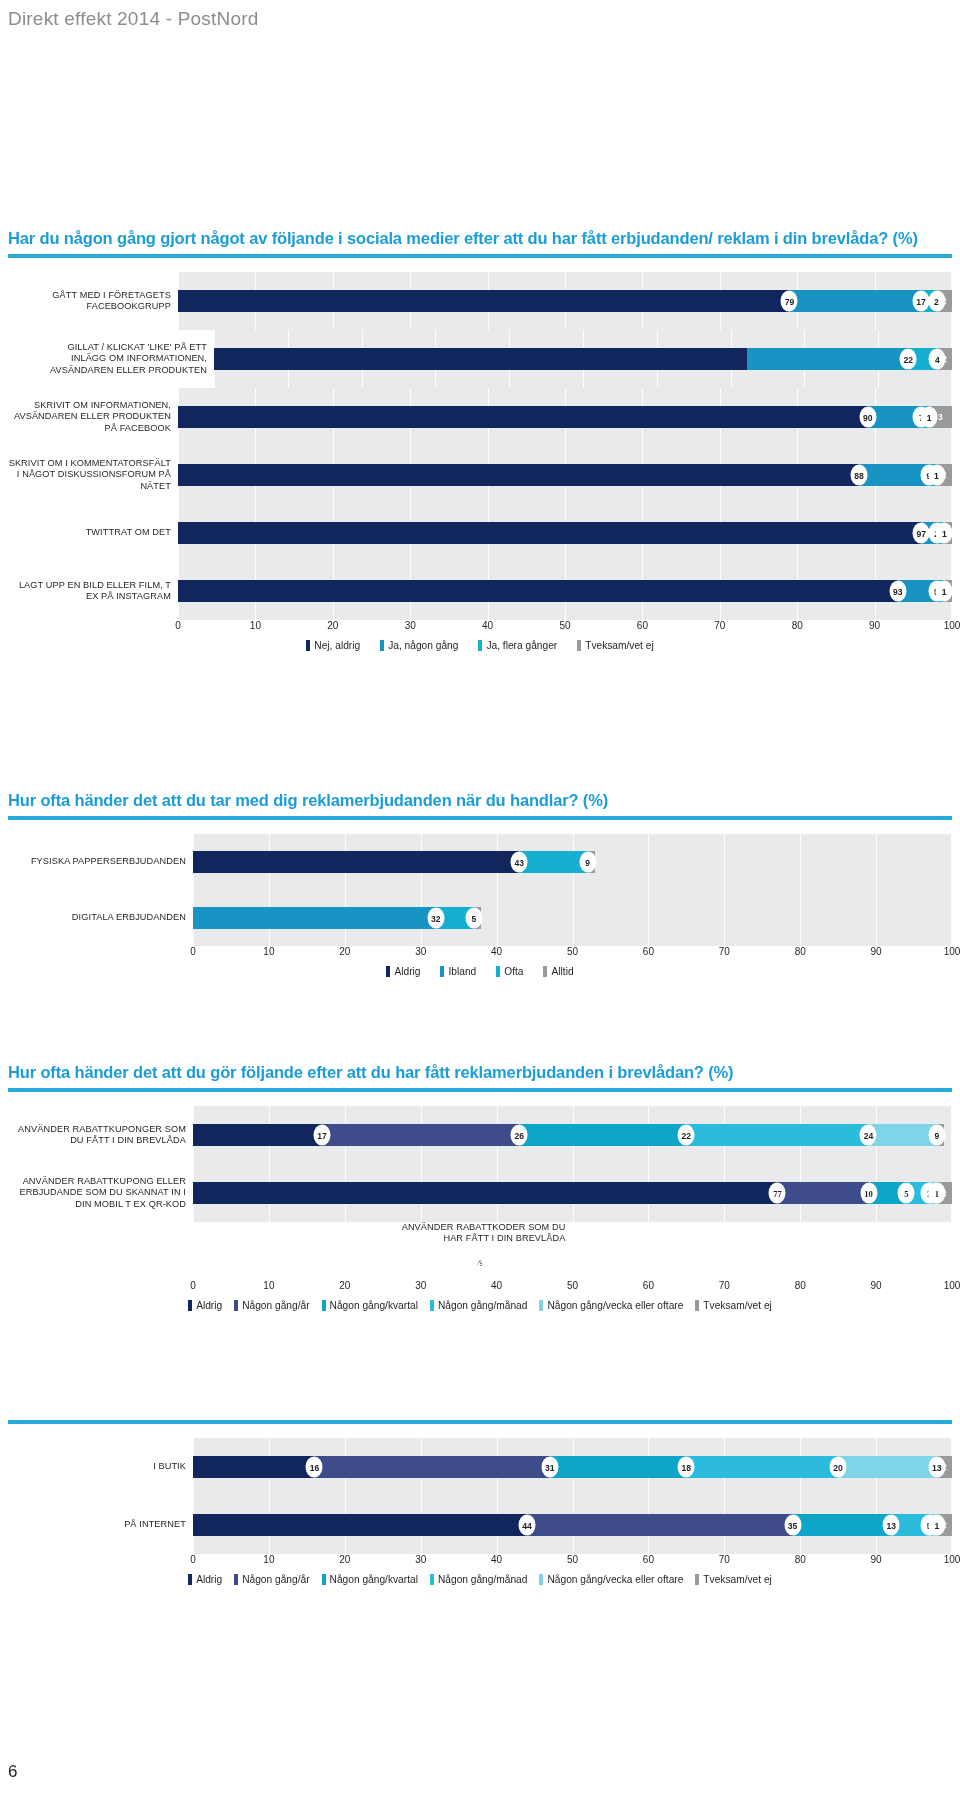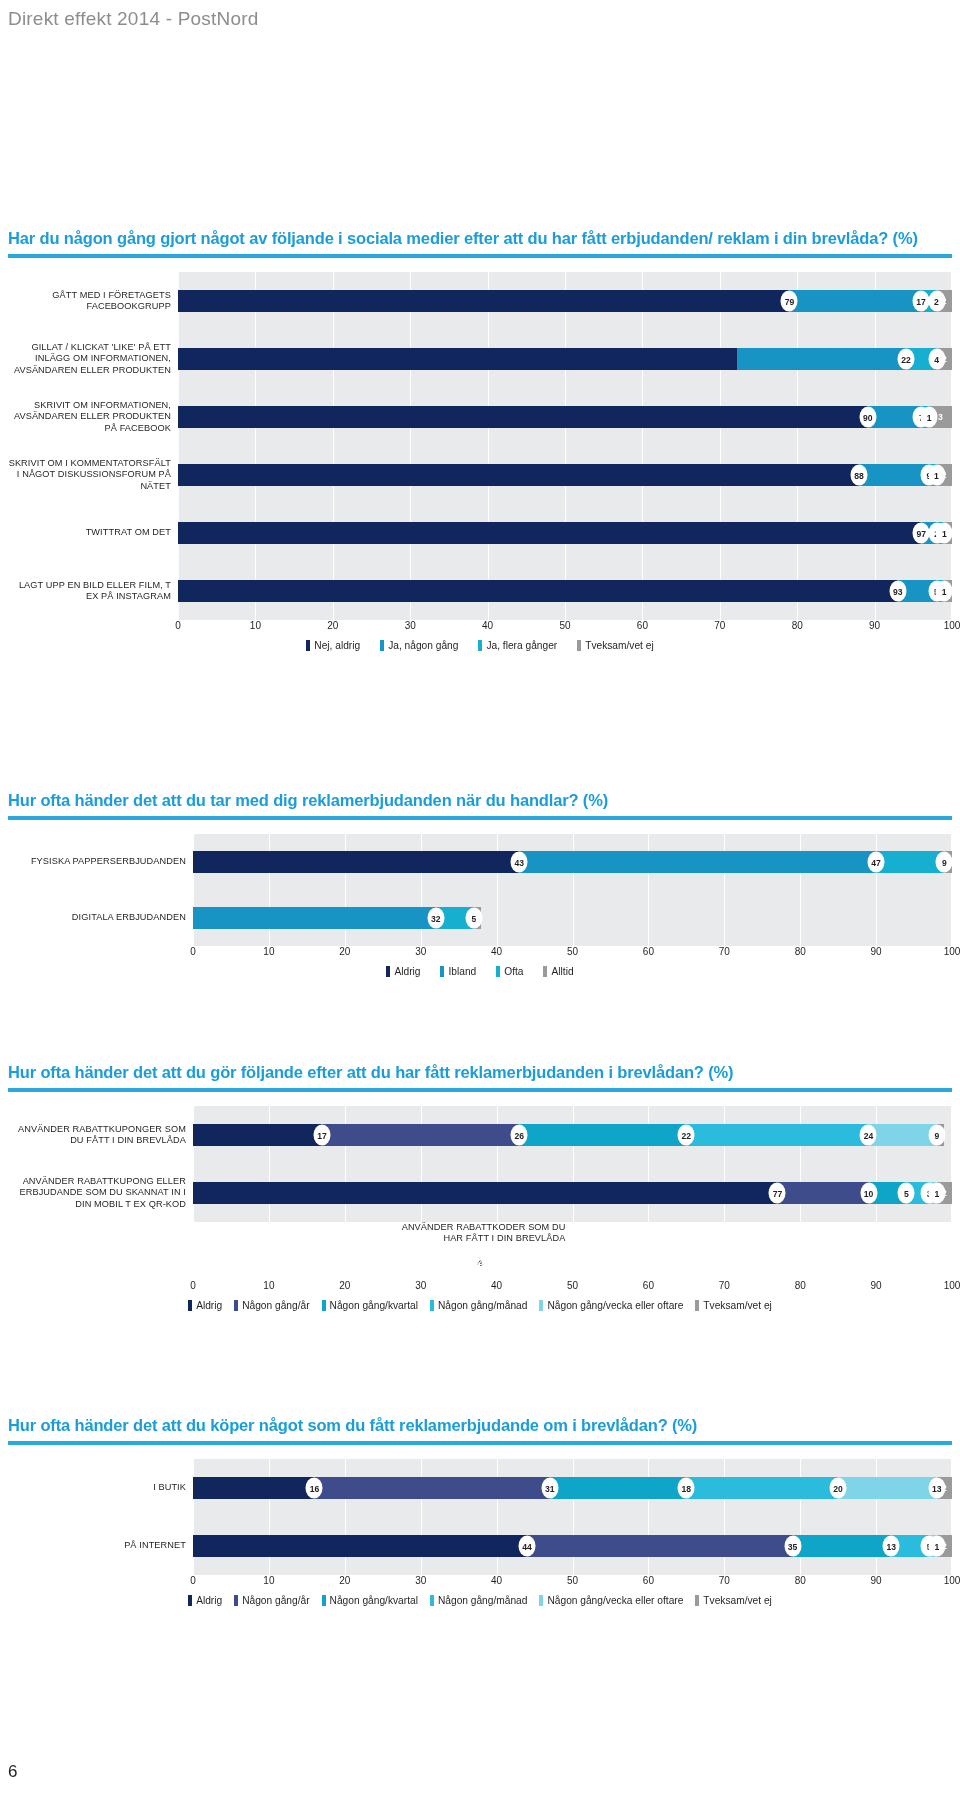--- a/index.html
+++ b/index.html
@@ -127,21 +127,21 @@
                   <div class="seg" style="width: 2%; background: rgb(22, 175, 208);">
                     <span class="bubble" style="left: 100%;">2</span>
                   </div>
                   <div class="seg" style="width: 2%; background: rgb(154, 154, 154);">
                     <span class="inlabel">2</span>
                   </div>
                 </div>
               </div>
             </div>
             <div class="row" style="height: 58px;">
-              <div class="cat-label" style="width: 170px;">GILLAT / KLICKAT 'LIKE' PÅ ETT INLÄGG OM INFORMATIONEN, AVSÄNDAREN ELLER PRODUKTEN</div>
+              <div class="cat-label" style="width: 170px; margin-left: 36px;">GILLAT / KLICKAT 'LIKE' PÅ ETT INLÄGG OM INFORMATIONEN, AVSÄNDAREN ELLER PRODUKTEN</div>
               <div class="plot" style="height: 58px;">
                 <div class="grid">
                   <i style="left: calc(0% + 0px);"></i>
                   <i style="left: calc(10% + 0px);"></i>
                   <i style="left: calc(20% + 0px);"></i>
                   <i style="left: calc(30% + 0px);"></i>
                   <i style="left: calc(40% + 0px);"></i>
                   <i style="left: calc(50% + 0px);"></i>
                   <i style="left: calc(60% + 0px);"></i>
                   <i style="left: calc(70% + 0px);"></i>
@@ -348,23 +348,20 @@
                   <i style="left: calc(60% + 0px);"></i>
                   <i style="left: calc(70% + 0px);"></i>
                   <i style="left: calc(80% + 0px);"></i>
                   <i style="left: calc(90% + 0px);"></i>
                   <i style="left: calc(100% - 1px);"></i>
                 </div>
                 <div class="bar" style="height: 22px;">
                   <div class="seg" style="width: 43%; background: rgb(18, 38, 94);">
                     <span class="bubble" style="left: 100%;">43</span>
                   </div>
-                  <div class="seg" style="width: 47%; background: rgb(23, 148, 196);">
-                    <span class="bubble" style="left: 100%;">47</span>
-                  </div>
                   <div class="seg" style="width: 9%; background: rgb(22, 175, 208);">
                     <span class="bubble" style="left: 100%;">9</span>
                   </div>
                   <div class="seg" style="width: 1%; background: rgb(154, 154, 154);">
                     <span class="inlabel">1</span>
                   </div>
                 </div>
               </div>
             </div>
             <div class="row" style="height: 56px;">
@@ -472,21 +469,21 @@
                   </div>
                   <div class="seg" style="width: 1%; background: rgb(154, 154, 154);">
                     <span class="inlabel">1</span>
                   </div>
                   <div class="seg" style="width: 1%; background: transparent;"></div>
                 </div>
               </div>
             </div>
             <div class="row" style="height: 58px;">
               <div class="cat-label" style="width: 185px;">ANVÄNDER RABATTKUPONG ELLER ERBJUDANDE SOM DU SKANNAT IN I DIN MOBIL T EX QR-KOD</div>
-              <div class="plot" style="height: 58px;">
+              <div class="plot" style="height: 58px; font-family: Liberation Serif, serif;">
                 <div class="grid">
                   <i style="left: calc(0% + 0px);"></i>
                   <i style="left: calc(10% + 0px);"></i>
                   <i style="left: calc(20% + 0px);"></i>
                   <i style="left: calc(30% + 0px);"></i>
                   <i style="left: calc(40% + 0px);"></i>
                   <i style="left: calc(50% + 0px);"></i>
                   <i style="left: calc(60% + 0px);"></i>
                   <i style="left: calc(70% + 0px);"></i>
                   <i style="left: calc(80% + 0px);"></i>
@@ -592,21 +589,20 @@
               <span>Någon gång/vecka eller oftare</span>
             </div>
             <div class="item">
               <span class="swatch" style="background: rgb(154, 154, 154);"></span>
               <span>Tveksam/vet ej</span>
             </div>
           </div>
         </div>
       </div>
       <div class="section" style="top: 1415px;">
-        <div class="sec-title">Hur ofta händer det att du köper något som du fått reklamerbjudande om i brevlådan? (%)</div>
         <div class="sec-rule"></div>
         <div class="chart">
           <div class="chart-rows">
             <div class="row" style="height: 58px;">
               <div class="cat-label" style="width: 185px;">I BUTIK</div>
               <div class="plot" style="height: 58px;">
                 <div class="grid">
                   <i style="left: calc(0% + 0px);"></i>
                   <i style="left: calc(10% + 0px);"></i>
                   <i style="left: calc(20% + 0px);"></i>

